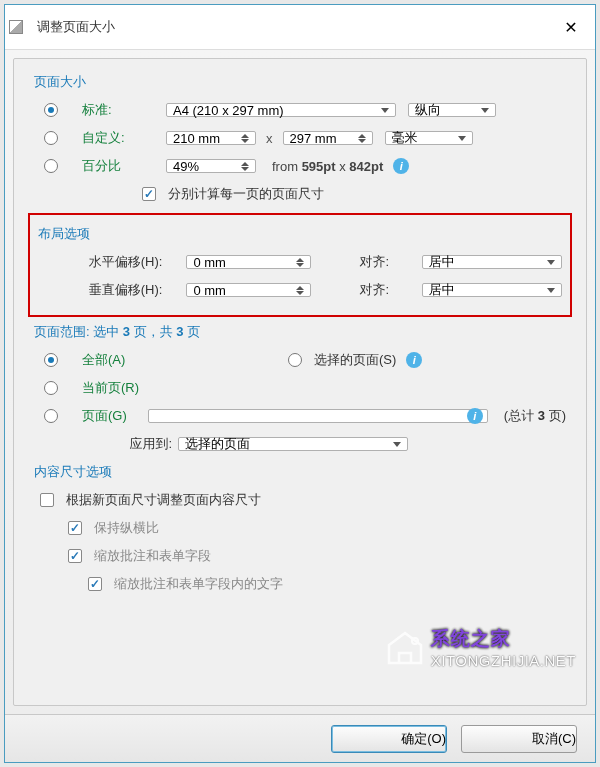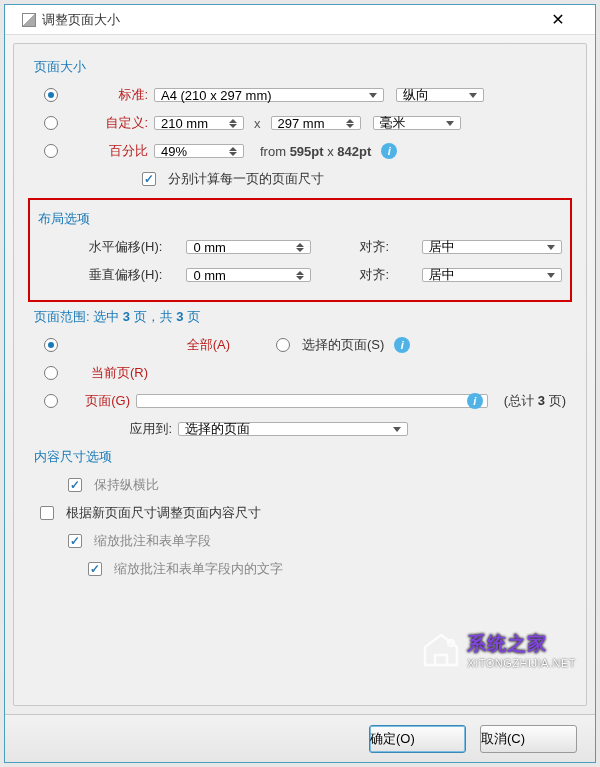--- a/index.html
+++ b/index.html
@@ -1,28 +1,28 @@
 <!DOCTYPE html>
 <html><head>
 <meta charset="utf-8">
 <style>
 * { box-sizing: border-box; margin: 0; padding: 0; font-family: "Microsoft YaHei", sans-serif; font-size: 13px; }
 body { background: #e8e8e8; width: 600px; height: 767px; overflow: hidden; }
 .window { background: #fff; border: 1px solid #4a9cc0; width: 592px; height: 759px; margin: 4px; display: flex; flex-direction: column; }
-.titlebar { height: 30px; display: flex; align-items: center; padding: 0 17px; border-bottom: 1px solid #ddd; }
+.titlebar { height: 45px; display: flex; align-items: center; padding: 0 4px; border-bottom: 1px solid #ddd; gap: 8px; }
 .titlebar-icon { width: 14px; height: 14px; border: 1px solid #888; margin-right: 6px; background: linear-gradient(135deg,#fff 0%,#fff 50%,#aaa 50%); }
 .titlebar-title { flex: 1; color: #333; }
 .close-btn { width: 40px; height: 28px; display: flex; align-items: center; justify-content: center; cursor: pointer; font-size: 16px; }
 .content { flex: 1; background: linear-gradient(#f5f5f5,#ededed); padding: 8px; overflow: hidden; }
 .inner { background: #f0f0f0; border: 1px solid #c8c8c8; border-radius: 2px; height: 100%; padding: 8px 20px; position: relative; }
 .section-title { color: #1a7ab8; font-size: 13px; margin: 6px 0 10px 0; }
 .row { display: flex; align-items: center; margin-bottom: 10px; gap: 6px; }
 .radio { width: 14px; height: 14px; border-radius: 50%; border: 1px solid #777; background: #fff; display: inline-flex; align-items: center; justify-content: center; margin-left: 10px; }
 .radio.checked::after { content: ""; width: 6px; height: 6px; border-radius: 50%; background: #1a7ab8; }
-.radio-label { min-width: 78px; margin-left: 6px; color: #b91c1c; text-align: right; }
+.radio-label { min-width: 78px; margin-left: 18px; color: #15803d; }
 .select, .spinner, .textfield { background: #fff; border: 1px solid #b0b0b0; border-radius: 2px; height: 14px; display: flex; align-items: center; padding: 0 6px; position: relative; }
 .select { justify-content: space-between; }
 .caret { width: 0; height: 0; border-left: 4px solid transparent; border-right: 4px solid transparent; border-top: 5px solid #555; margin-left: 6px; }
 .spinner { justify-content: space-between; }
 .spin-arrows { display: flex; flex-direction: column; gap: 1px; }
 .spin-up, .spin-down { width: 0; height: 0; border-left: 4px solid transparent; border-right: 4px solid transparent; }
 .spin-up { border-bottom: 4px solid #555; }
 .spin-down { border-top: 4px solid #555; }
 .times { color: #555; margin: 0 4px; }
 .from-text { color: #444; margin-left: 10px; }
@@ -35,29 +35,29 @@
 .disabled { color: #888; }
 .highlight-box { border: 2px solid #d00000; padding: 10px 8px 6px 8px; margin: 4px -6px; }
 .layout-row { display: flex; align-items: center; margin-bottom: 10px; gap: 24px; }
 .layout-label { text-align: right; width: 130px; color: #333; }
 .align-label { margin-left: 24px; width: 40px; color: #333; }
 .textfield { flex: 1; }
 .textfield-info { position: absolute; right: 4px; }
 .page-total { margin-left: 10px; color: #333; }
 .apply-label { text-align: right; width: 120px; margin-left: 18px; color: #333; }
 .btnbar { height: 48px; border-top: 1px solid #c8c8c8; display: flex; align-items: center; justify-content: flex-end; padding: 0 18px; gap: 14px; background: linear-gradient(#f2f2f2,#e6e6e6); }
-.btn { width: 97px; height: 28px; border: 1px solid #9a9a9a; border-radius: 3px; background: linear-gradient(#fdfdfd,#e4e4e4); display: flex; align-items: center; justify-content: flex-start; cursor: pointer; }
+.btn { width: 116px; height: 28px; border: 1px solid #9a9a9a; border-radius: 3px; background: linear-gradient(#fdfdfd,#e4e4e4); display: flex; align-items: center; justify-content: flex-end; cursor: pointer; }
 .btn.primary { border: 1px solid #3a8ab8; box-shadow: 0 0 0 1px #7abde0 inset; }
 .indent1 { margin-left: 34px; }
 .indent2 { margin-left: 54px; }
 .watermark { position: absolute; right: 10px; bottom: 36px; pointer-events:none; opacity:.85; display:flex; align-items:center; gap:6px; }
 .wm-logo { width:40px; height:34px; }
 .wm-logo svg { width:100%; height:100%; }
 .wm-text { color:#6d28d9; text-shadow:0 0 3px #000,0 0 3px #000; font-size:19px; font-weight:bold; letter-spacing:1px; }
-.wm-sub { color:#fff; text-shadow:0 0 2px #000; font-size:11px; letter-spacing:0.5px; }
+.wm-sub { color:#fff; text-shadow:0 0 2px #000; font-size:15px; letter-spacing:0.5px; }
 </style>
 </head>
 <body>
 
 <div class="window">
   <div class="titlebar">
     <div class="titlebar-icon"></div>
     <div class="titlebar-title">调整页面大小</div>
     <div class="close-btn">✕</div>
   </div>
@@ -191,27 +191,27 @@
       <div class="row">
         <span class="apply-label">应用到:</span>
         <div class="select" style="width:230px">
           <span>选择的页面</span>
           <span class="caret"></span>
         </div>
       </div>
 
       <div class="section-title">内容尺寸选项</div>
 
-      <div class="row indent1">
-        <span class="checkbox checked blue"></span>
-        <span class="check-label disabled">保持纵横比</span>
-      </div>
       <div class="row" style="margin-left:6px">
         <span class="checkbox"></span>
         <span class="check-label">根据新页面尺寸调整页面内容尺寸</span>
+      </div>
+      <div class="row indent1">
+        <span class="checkbox checked blue"></span>
+        <span class="check-label disabled">保持纵横比</span>
       </div>
       <div class="row indent1">
         <span class="checkbox checked blue"></span>
         <span class="check-label disabled">缩放批注和表单字段</span>
       </div>
       <div class="row indent2">
         <span class="checkbox checked blue"></span>
         <span class="check-label disabled">缩放批注和表单字段内的文字</span>
       </div>
 

